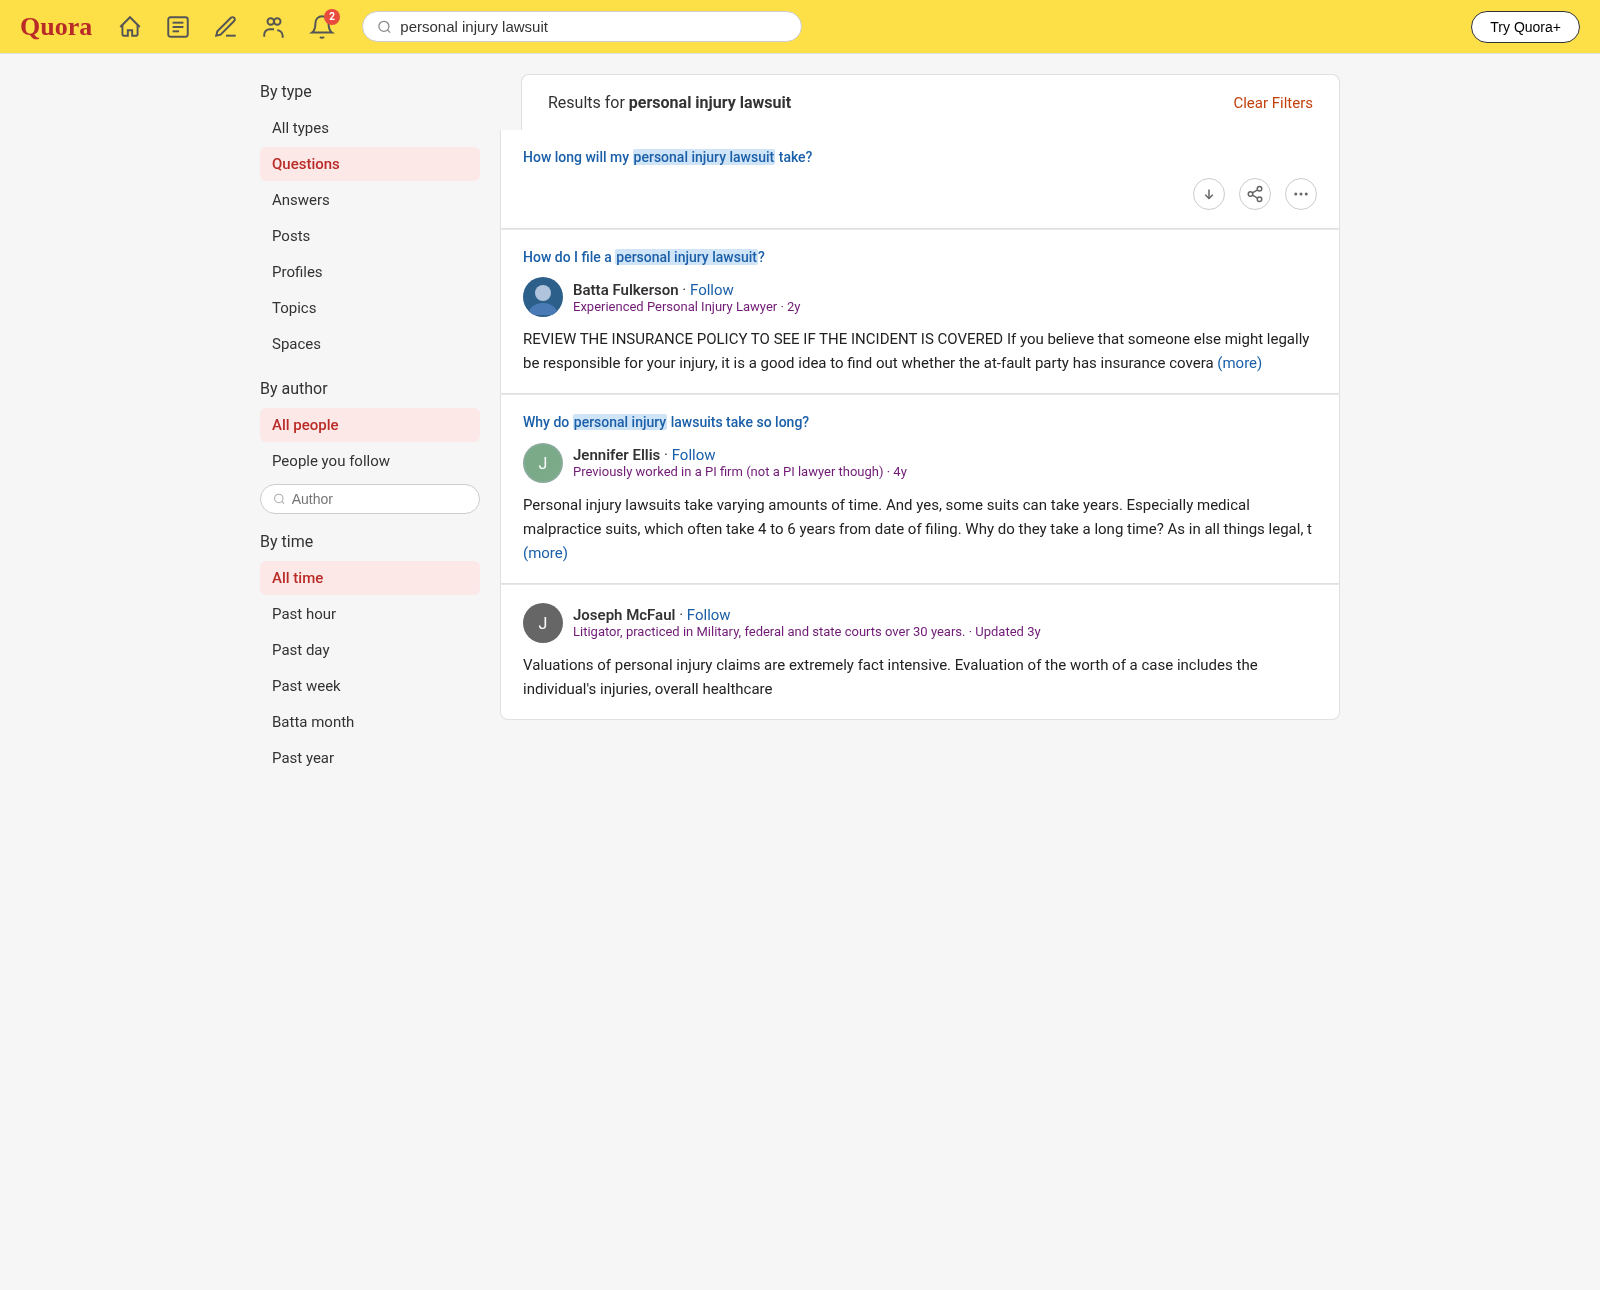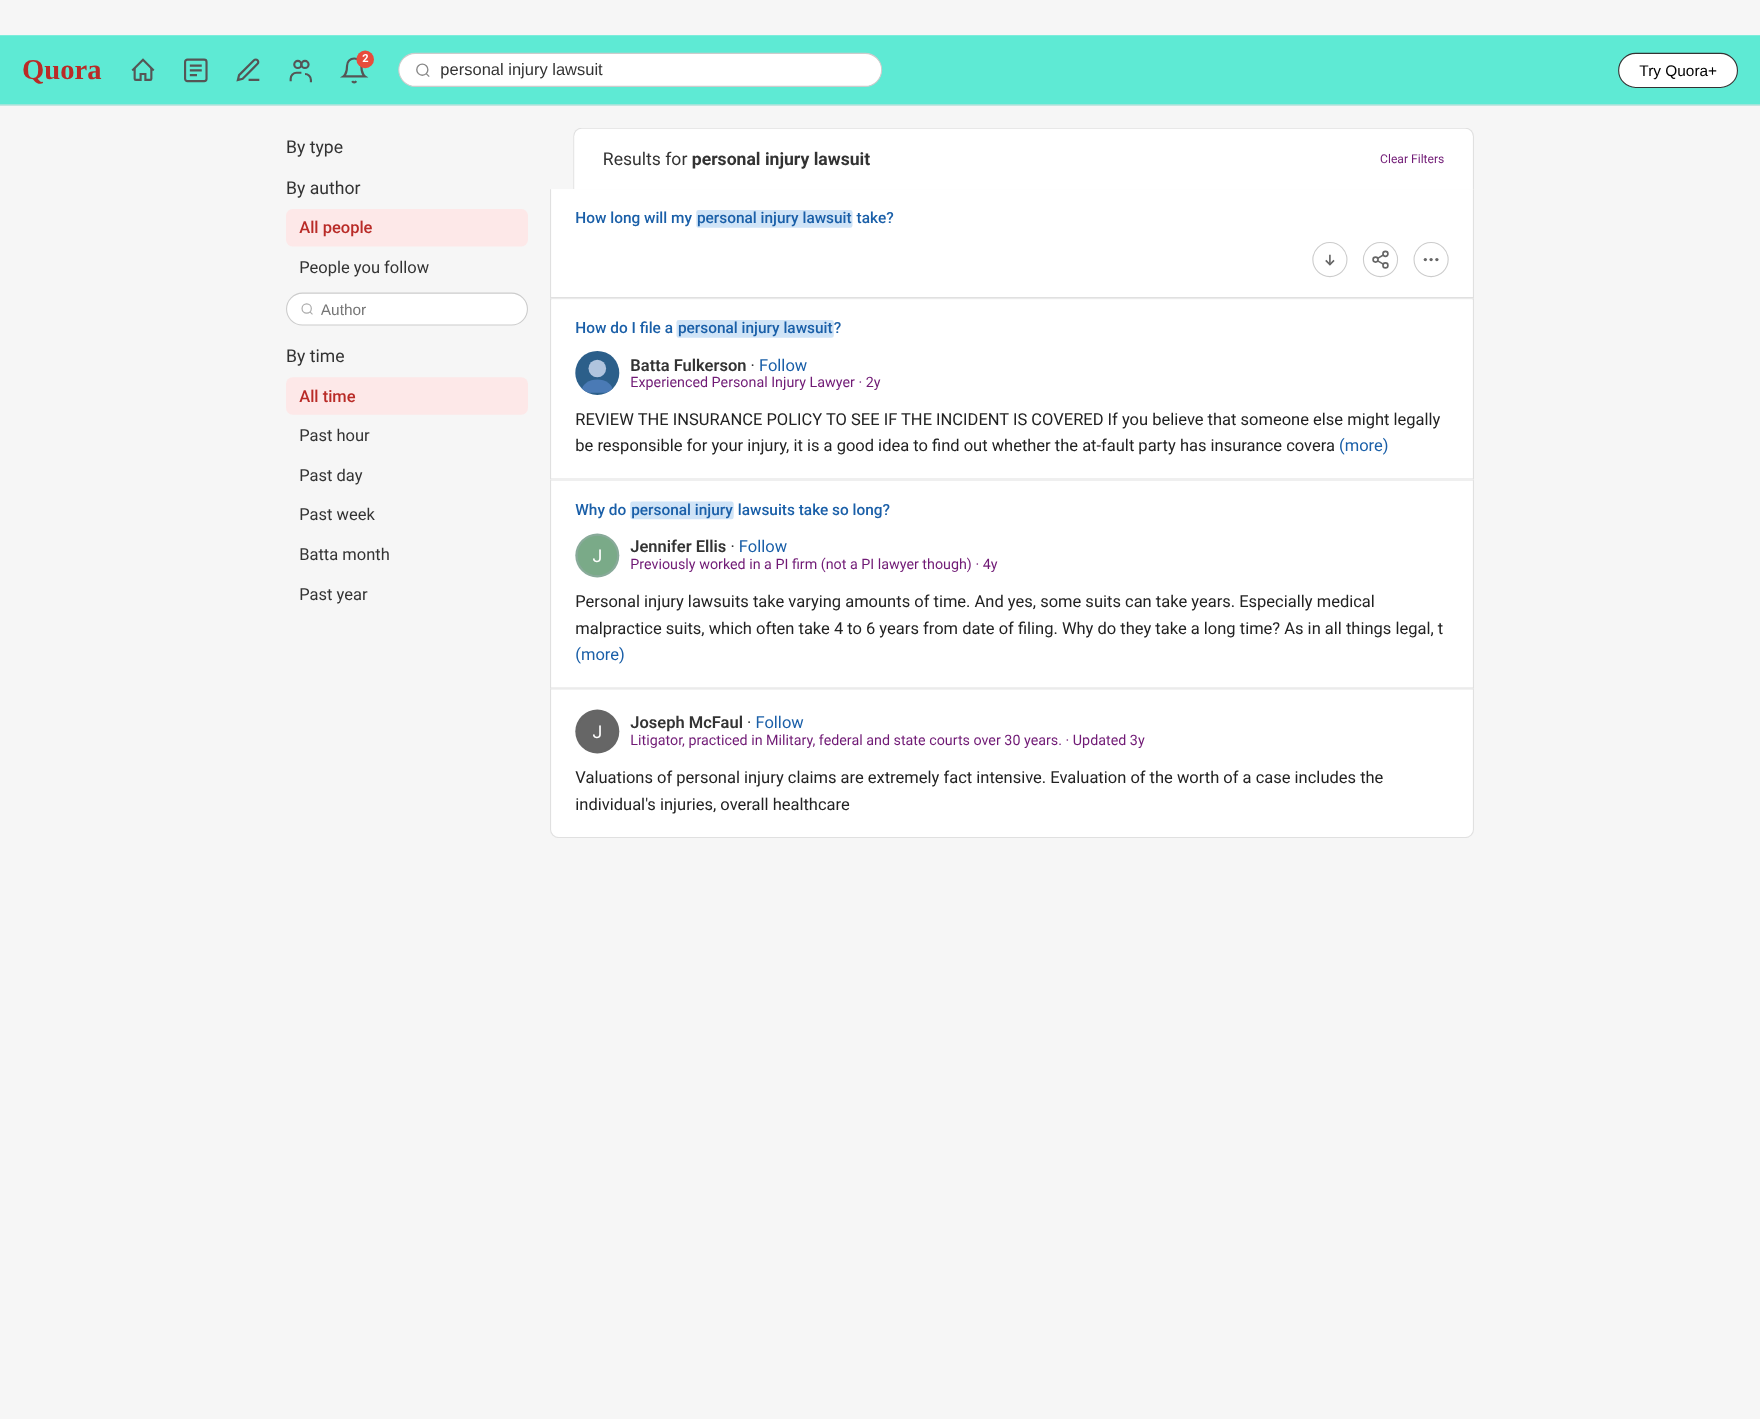--- a/index.html
+++ b/index.html
@@ -1,30 +1,29 @@
 <!DOCTYPE html>
 <html><head>
   <meta charset="utf-8">
   <style>
     * { box-sizing: border-box; margin: 0; padding: 0; }
     body { font-family: -apple-system, BlinkMacSystemFont, 'Segoe UI', Roboto, sans-serif; background: #f6f6f6; color: #333; font-size: 15px; }
 
     
     .header {
-      background: #5eead4;
+      background: #fde047;
       border-bottom: 1px solid #e0e0e0;
       display: flex;
       align-items: center;
       padding: 0 20px;
-      height: 64px;
+      height: 54px;
       gap: 16px;
       position: sticky;
       top: 0;
       z-index: 100;
-      margin-top: 32px;
     }
     .logo {
       font-size: 26px;
       font-weight: bold;
       color: #b92b27;
       font-family: Georgia, serif;
       text-decoration: none;
       margin-right: 8px;
     }
     .nav-icons {
@@ -160,22 +159,22 @@
       justify-content: space-between;
       border-bottom: none;
       margin-left: 21px;
     }
     .results-title {
       font-size: 16px;
       color: #333;
     }
     .results-title strong { font-weight: 700; }
     .clear-filters {
-      color: #701a75;
-      font-size: 11px;
+      color: #c2410c;
+      font-size: 15px;
       cursor: pointer;
     }
 
     
     .question-card {
       background: #fff;
       border: 1px solid #e0e0e0;
       border-top: none;
       padding: 18px 22px;
     }
@@ -317,20 +316,29 @@
     <input type="text" value="personal injury lawsuit" style="">
   </div>
 
   <button class="try-plus-btn">Try Quora+</button>
 </header>
 
 <div class="main-layout">
 
   <aside class="sidebar">
     <div class="sidebar-section-title">By type</div>
+    <div id="type-items">
+        <a class="sidebar-item">All types</a>
+        <a class="sidebar-item active">Questions</a>
+        <a class="sidebar-item">Answers</a>
+        <a class="sidebar-item">Posts</a>
+        <a class="sidebar-item">Profiles</a>
+        <a class="sidebar-item">Topics</a>
+        <a class="sidebar-item">Spaces</a>
+      </div>
 
     <div class="sidebar-section-title">By author</div>
     <div id="author-items">
         <a class="sidebar-item active">All people</a>
         <a class="sidebar-item">People you follow</a>
       </div>
     <div class="author-search">
       <svg width="14" height="14" viewBox="0 0 24 24" fill="none" stroke="#aaa" stroke-width="2">
         <circle cx="11" cy="11" r="8"></circle>
           <line x1="21" y1="21" x2="16.65" y2="16.65"></line>

